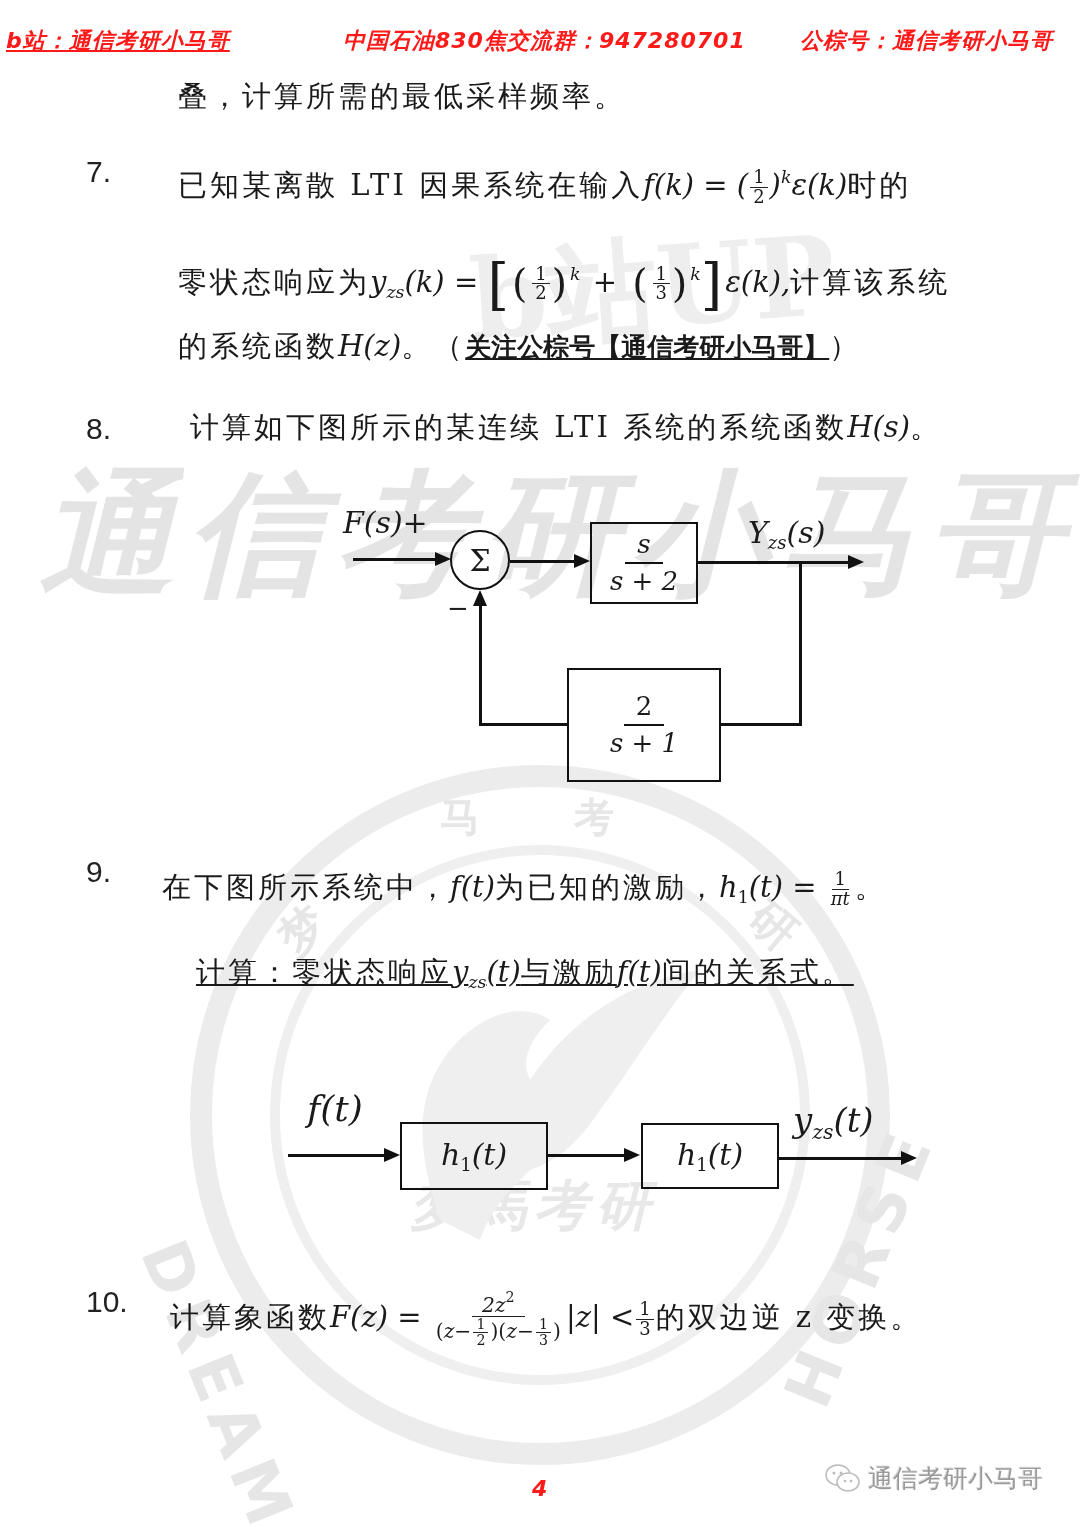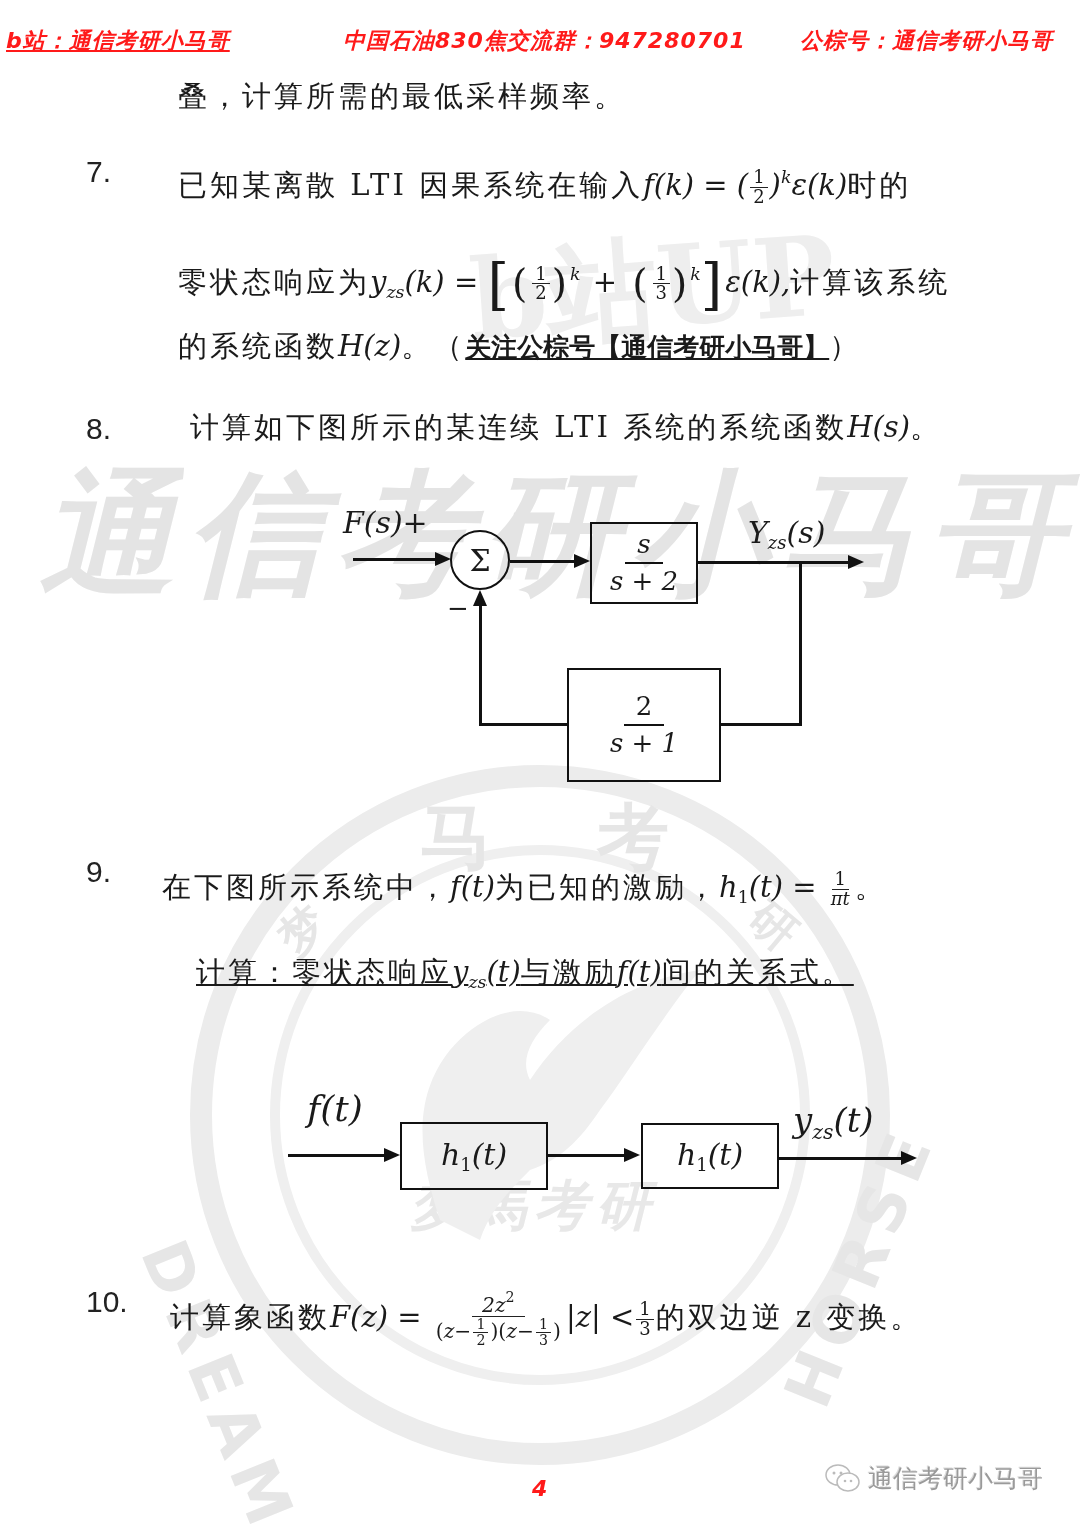--- a/index.html
+++ b/index.html
@@ -33,21 +33,21 @@
   .bfrac .d { padding-top:2px; }
 </style>
 </head>
 <body>
 
 <div class="wm" style="left:470px; top:215px; font-size:110px; color:#eeeeee; transform:rotate(-4deg);">b站UP</div>
 <div class="wm" style="left:40px; top:445px; font-size:134px; letter-spacing:14px; color:#e4e4e4; font-style:italic;">通信考研小马哥</div>
 
 <div class="abs" style="left:190px; top:765px; width:700px; height:700px; border-radius:50%; border:22px solid #ececec; box-sizing:border-box;"></div>
 <div class="abs" style="left:270px; top:845px; width:540px; height:540px; border-radius:50%; border:10px solid #efefef; box-sizing:border-box;"></div>
-<div class="wm" style="left:420px; top:790px; font-size:72px; color:#e6e6e6; letter-spacing:40px;">马  考</div>
+<div class="wm" style="left:440px; top:790px; font-size:40px; color:#e6e6e6; letter-spacing:40px;">马  考</div>
 <div class="wm" style="left:280px; top:900px; font-size:46px; color:#e6e6e6; transform:rotate(-40deg);">梦</div>
 <div class="wm" style="left:750px; top:895px; font-size:46px; color:#e6e6e6; transform:rotate(40deg);">研</div>
 <div class="wm" style="left:410px; top:1170px; font-size:54px; color:#e8e8e8; font-style:italic; letter-spacing:8px;">梦馬考研</div>
 <div class="wm" style="left:195px; top:1230px; font-size:64px; color:#e6e6e6; transform:rotate(68deg); transform-origin:left top; letter-spacing:10px; font-family:'DejaVu Sans',sans-serif;">DREAM</div>
 <div class="wm" style="left:770px; top:1390px; font-size:64px; color:#e6e6e6; transform:rotate(-68deg); transform-origin:left top; letter-spacing:10px; font-family:'DejaVu Sans',sans-serif;">HORSE</div>
 
 <svg class="abs" style="left:380px; top:960px;" width="330" height="300" viewBox="0 0 330 300">
   <path d="M60 260 C40 200 30 140 70 90 C100 55 140 40 170 60 C150 80 140 100 150 120 C190 60 250 20 320 10 C280 60 250 110 220 150 C200 180 180 200 150 210 C130 230 110 250 100 280 Z" fill="#efefef"></path>
 </svg>
 

